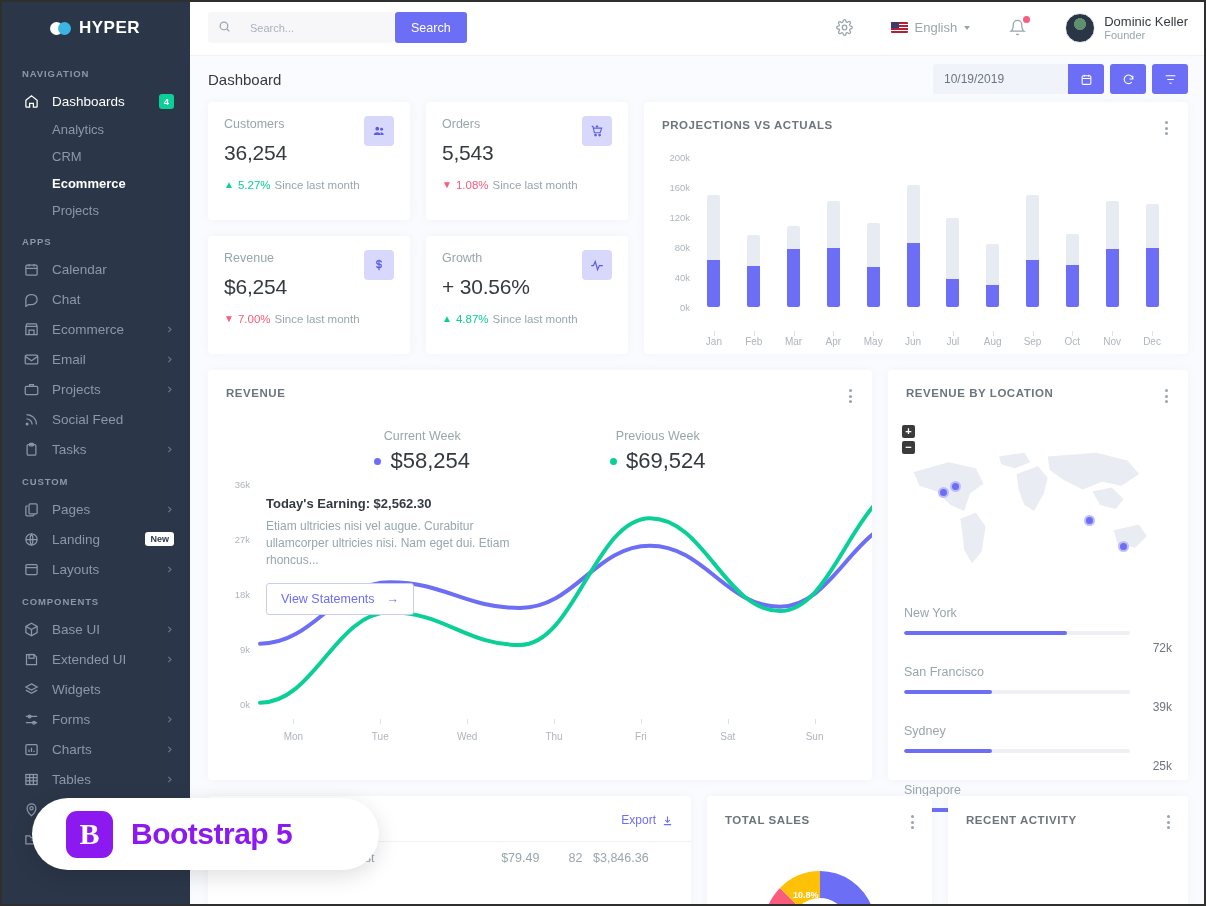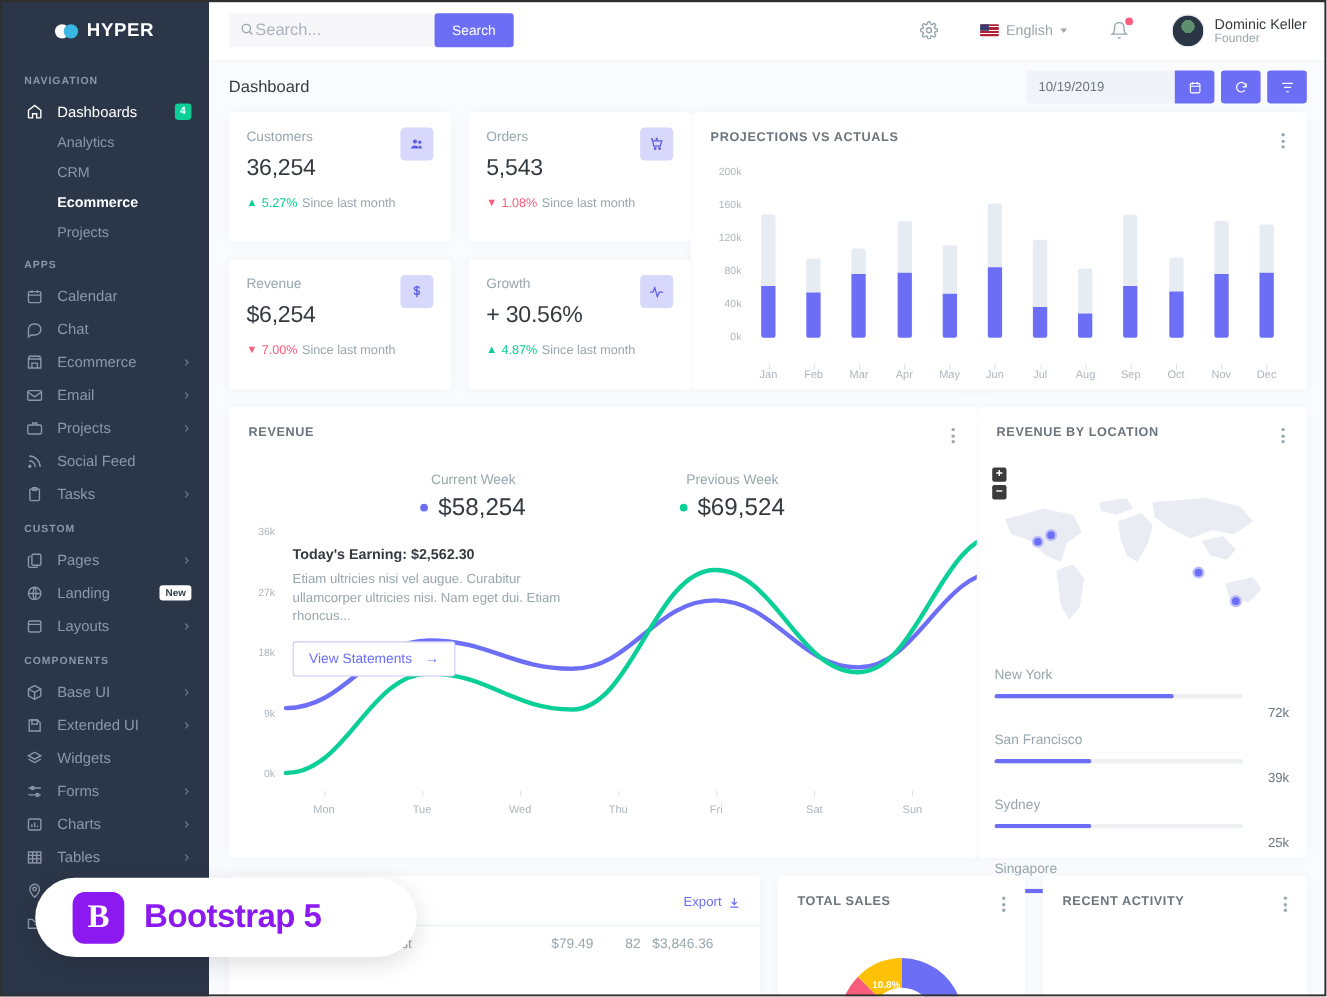--- a/index.html
+++ b/index.html
@@ -66,22 +66,22 @@
     height: 56px; background: #fff; display: flex; align-items: center;
     padding: 0 18px 0 10px; border-bottom: 1px solid #f0f1f5;
   }
   .search-wrap { display: flex; align-items: center; margin-left: 8px; }
   .search-box {
     display: flex; align-items: center; background: #f7f7fa;
     height: 31px; width: 186px; padding: 0 10px; border-radius: 3px;
   }
   .search-box svg { width: 13px; height: 13px; color: #98a6ad; flex:none; }
   .search-box input {
-    border: none; outline: none; background: transparent; margin-left: 1px;
-    font-size: 15px; font-family: "Liberation Sans", sans-serif; color: #6c757d; width: 140px;
+    border: none; outline: none; background: transparent; margin-left: 19px;
+    font-size: 11px; font-family: "Liberation Sans", sans-serif; color: #6c757d; width: 140px;
   }
   .search-box input::placeholder { color: #aab2bd; }
   .btn-search {
     background: #6c6ef5; color: #fff; border: none; height: 31px; padding: 0 16px;
     border-radius: 3px; font-size: 12.5px; cursor: pointer;
     font-family: "Liberation Sans", sans-serif; margin-left: 1px;
   }
   .topbar-right { margin-left: auto; display: flex; align-items: center; gap: 16px; }
   .tb-btn { padding: 0 12px; display: flex; align-items: center; cursor: pointer; color: #98a6ad; }
   .tb-btn svg { width: 17px; height: 17px; display: block; }
@@ -120,21 +120,21 @@
   .ico-btn {
     background: #6c6ef5; color: #fff; border: none; width: 36px; height: 30px;
     display: flex; align-items: center; justify-content: center; cursor: pointer;
     margin-left: 6px; border-radius: 3px;
   }
   .ico-btn:first-of-type { margin-left: 0; border-radius: 0 3px 3px 0; }
   .ico-btn svg { width: 13px; height: 13px; display: block; }
 
   
   .content { padding: 0 18px; }
-  .row { display: flex; margin-bottom: 16px; align-items: center; }
+  .row { display: flex; gap: 16px; margin-bottom: 16px; align-items: center; }
   .card { background: #fff; border-radius: 4px; box-shadow: 0 0 12px 0 rgba(0,0,0,.035); }
   .card-title {
     font-size: 11.5px; font-weight: bold; color: #6c757d; letter-spacing: .55px;
     text-transform: uppercase;
   }
   .card-head { display: flex; align-items: flex-start; padding: 17px 18px 0 18px; }
   .dots { margin-left: auto; cursor: pointer; display: flex; flex-direction: column; gap: 2.5px; align-items: center; padding: 2px 2px; }
   .dots i { width: 3px; height: 3px; border-radius: 50%; background: #98a6ad; display: block; }
 
   

